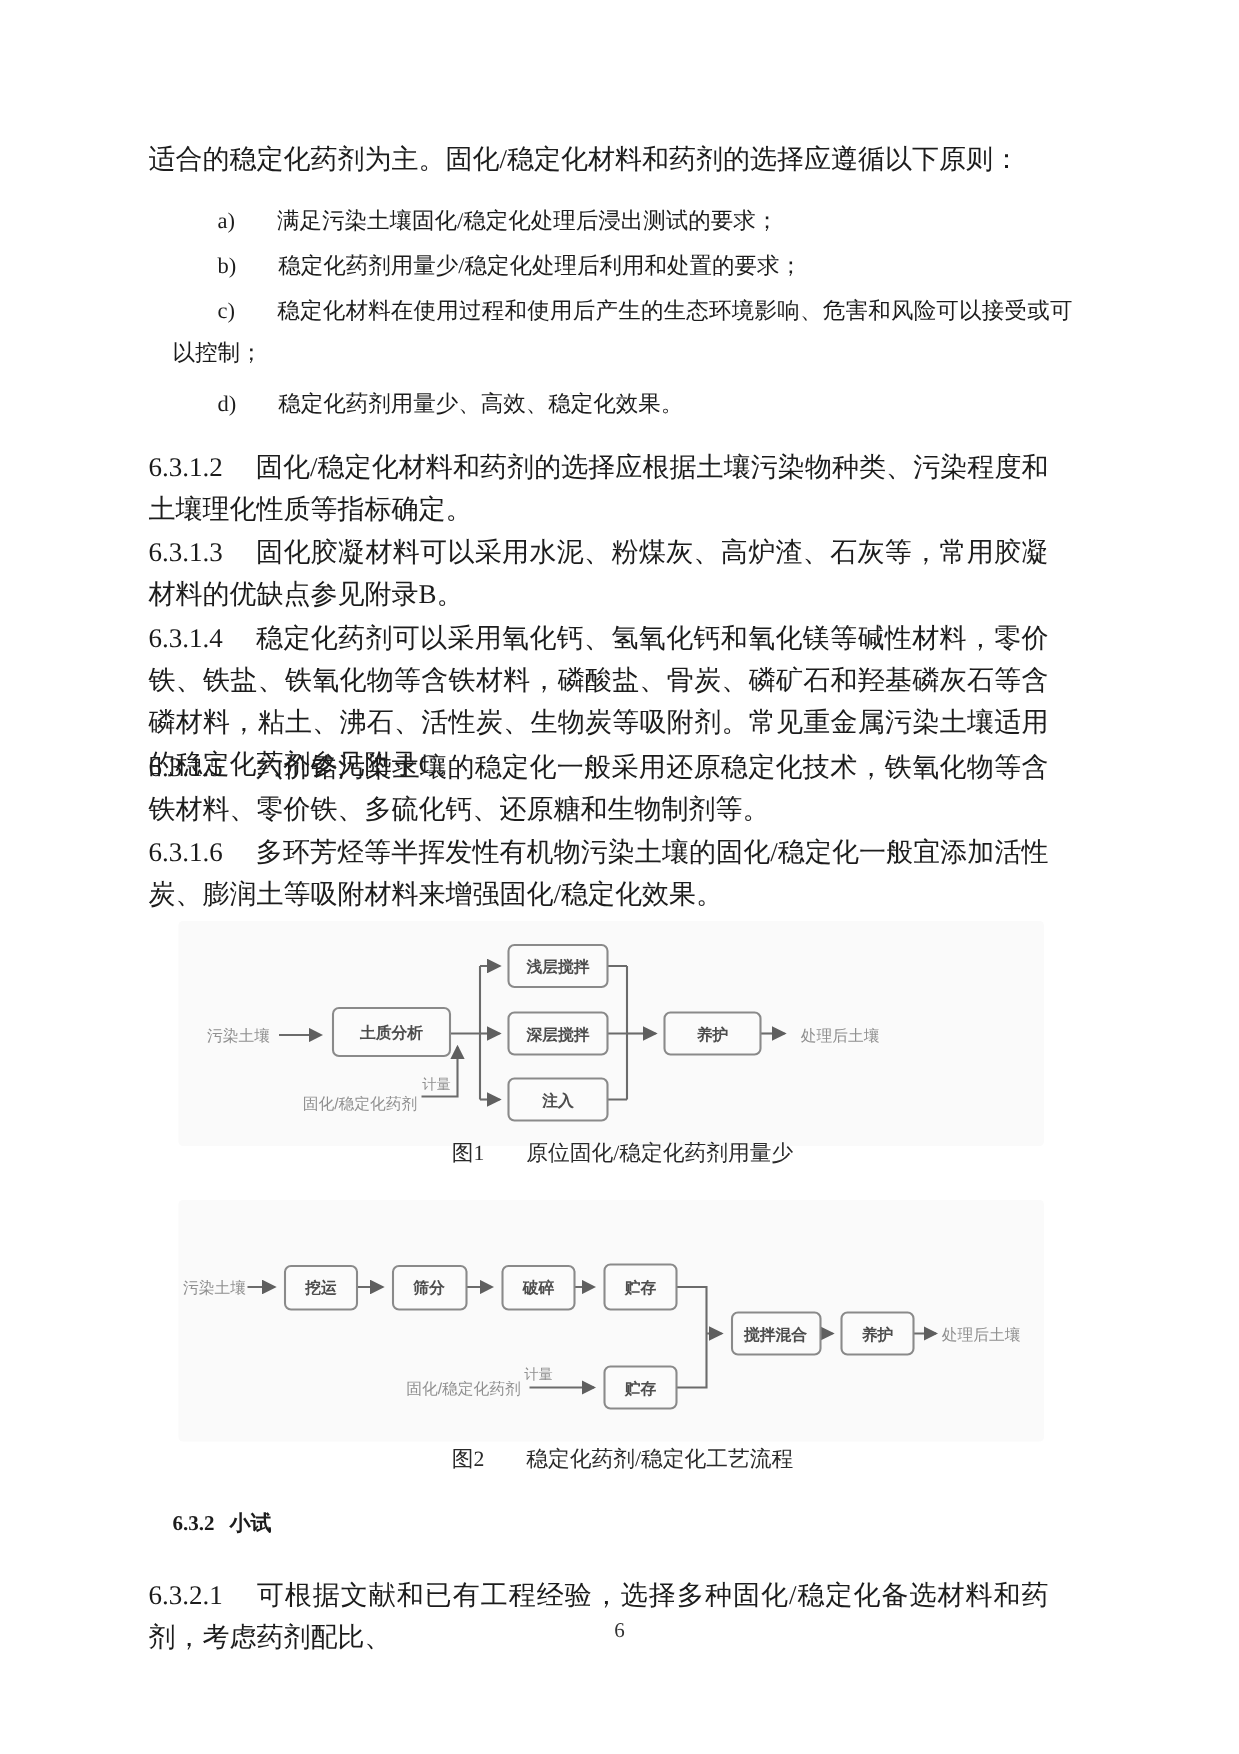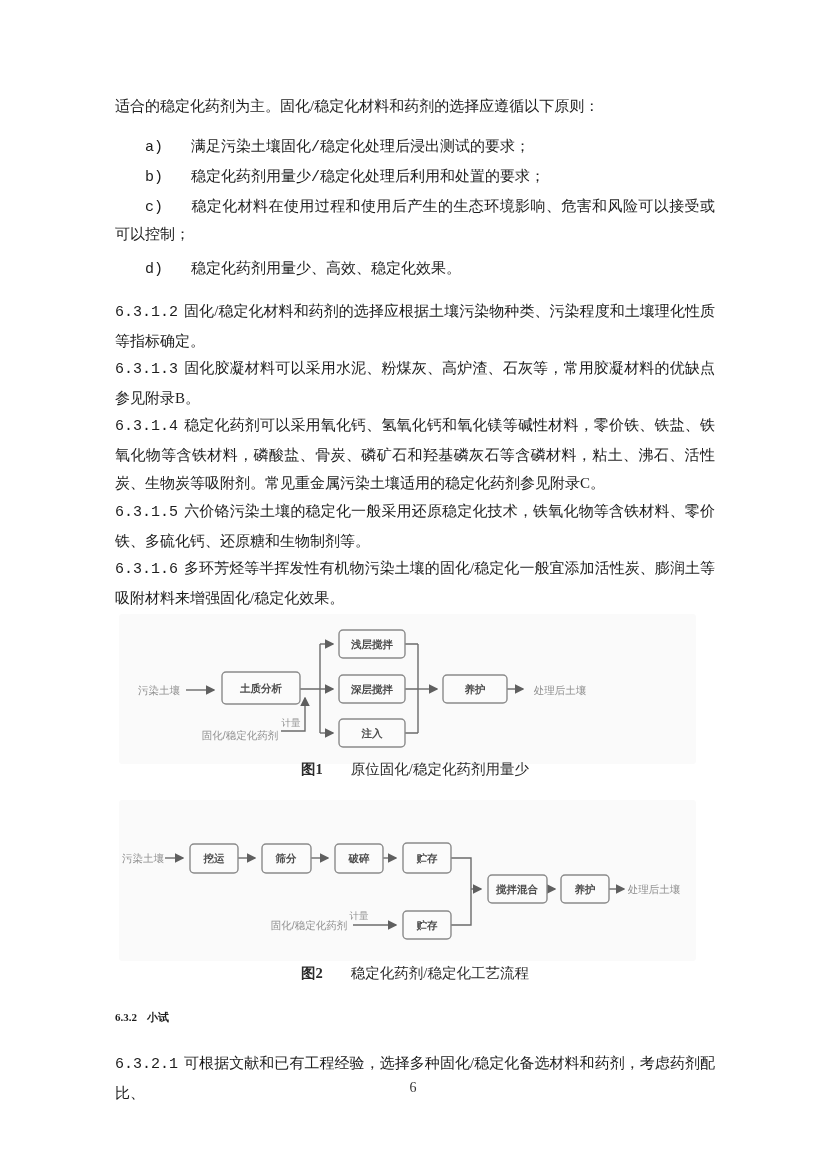--- a/index.html
+++ b/index.html
@@ -2,43 +2,42 @@
 <html><head>
 <meta charset="utf-8">
 <style>
   html,body{margin:0;padding:0;}
   body{
     width:826px;height:1169px;background:#ffffff;position:relative;
     font-family:"Liberation Serif","DejaVu Serif",serif;
     color:#1c1c1c;overflow:hidden;
   }
   .para{
-    position:absolute;left:115px;width:600px;
-    font-size:15px;line-height:28px;text-align:justify;margin:0;
+    position:absolute;left:99px;width:600px;
+    font-size:18px;line-height:28px;text-align:justify;margin:0;
   }
   .single{text-align:left;}
   .list-item{
     position:absolute;left:115px;width:600px;
     font-size:15px;line-height:28px;text-align:justify;margin:0;
     text-indent:30px;
-    font-family:Liberation Mono, monospace;
   }
   .list-marker{margin-right:28px;}
-  .clause-num{margin-right:6px;font-family:Liberation Mono, monospace;}
+  .clause-num{margin-right:22px;}
   .fig-panel{
     position:absolute;left:119px;width:577px;background:#fafafa;border-radius:3px;
   }
   .fig-caption{
     position:absolute;left:115px;width:600px;text-align:center;
     font-size:14.5px;line-height:18px;color:#2a2a2a;margin:0;
   }
-  .fig-caption .cap-no{margin-right:28px;font-weight:bold;}
+  .fig-caption .cap-no{margin-right:28px;}
   .heading{
     position:absolute;left:115px;width:600px;margin:0;
-    font-size:11px;line-height:20px;font-weight:bold;
+    font-size:14px;line-height:20px;font-weight:bold;
   }
   .heading .sec-no{margin-right:10px;font-weight:bold;}
   .page-num{
     position:absolute;left:0;top:1080px;width:826px;text-align:center;
     font-size:14px;color:#333;
   }
   svg{display:block;}
   .fc-box{fill:#fbfbfb;stroke:#8a8a8a;stroke-width:1.4;}
   .fc-node-label{
     font-family:"Liberation Sans","DejaVu Sans",sans-serif;

